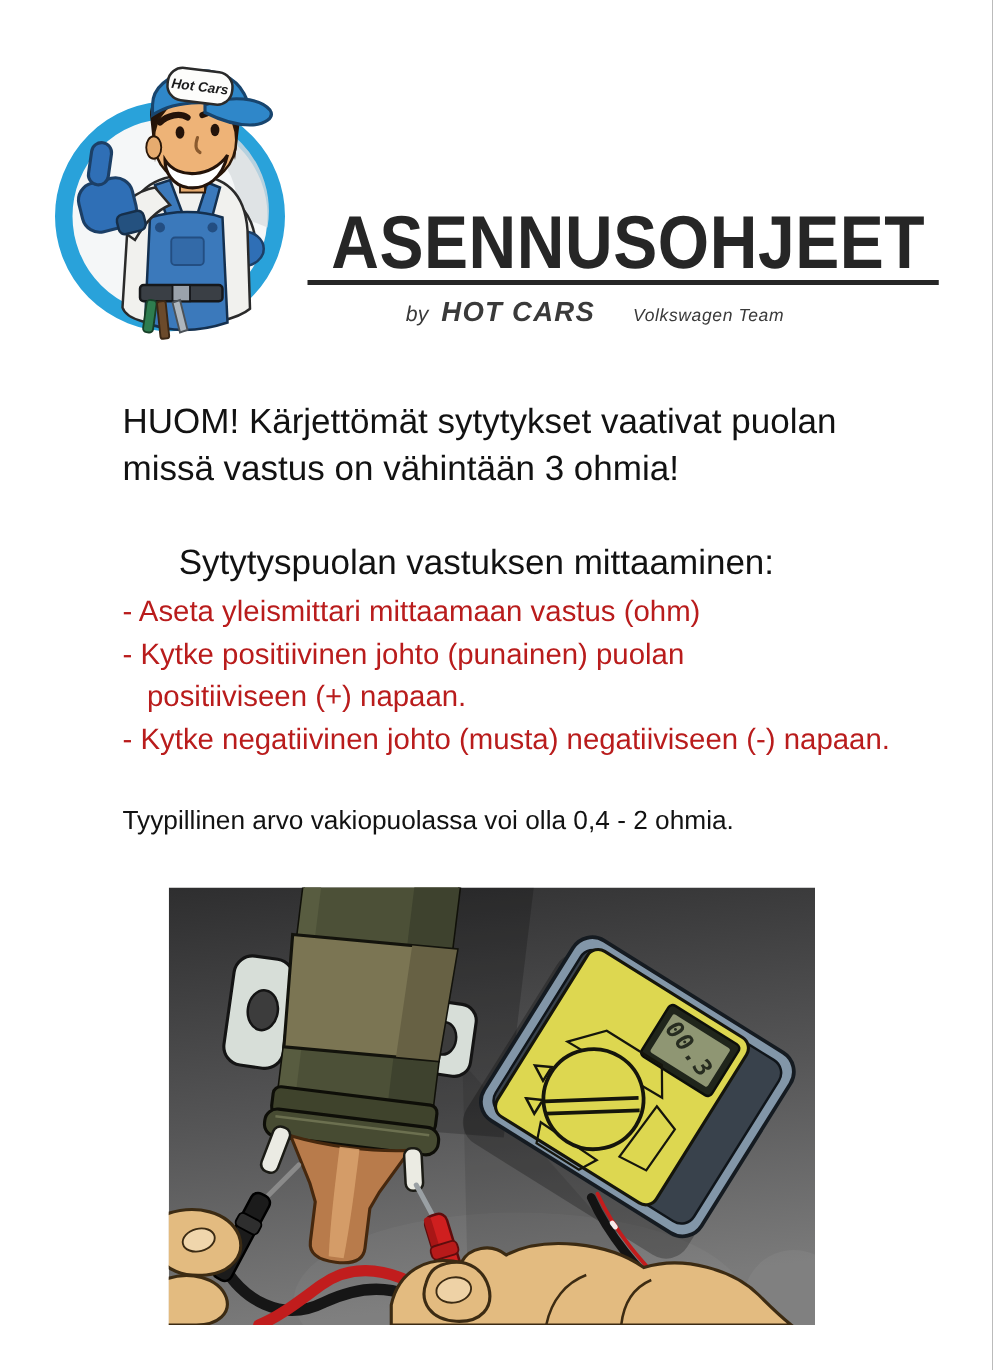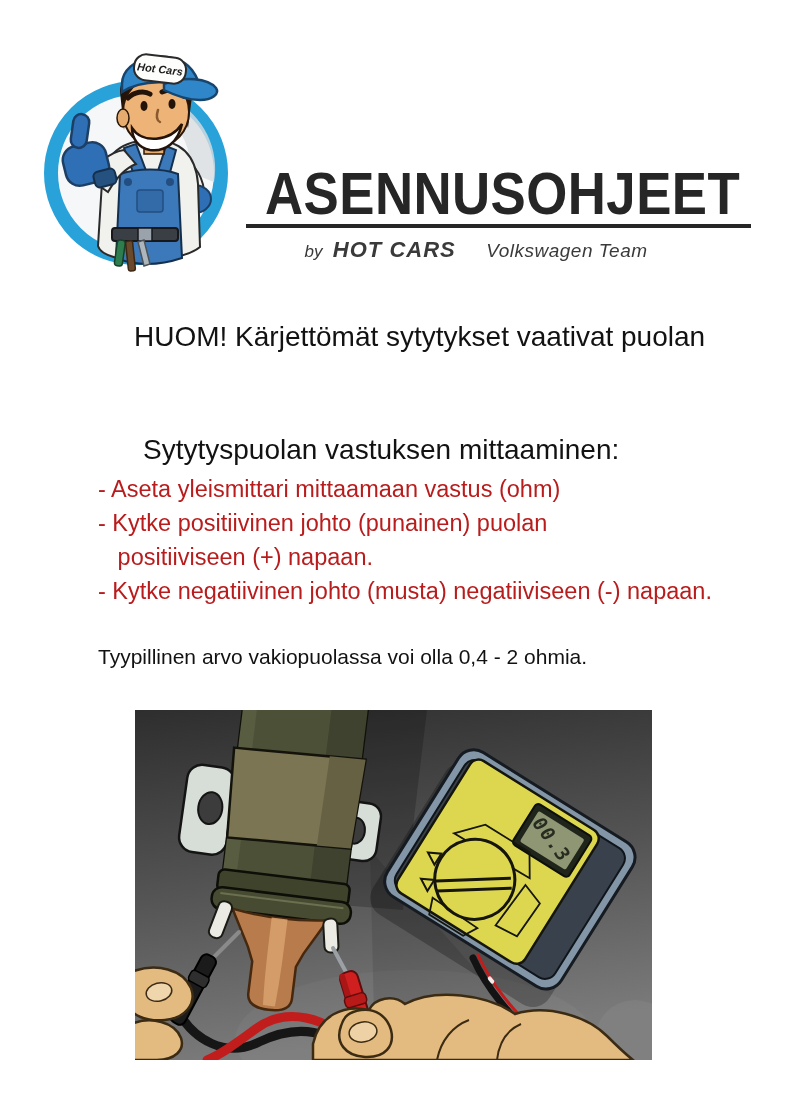--- a/index.html
+++ b/index.html
@@ -13,23 +13,23 @@
   .title{
     left:265px;top:164px;font-size:60px;font-weight:bold;color:#262626;
     line-height:60px;white-space:nowrap;letter-spacing:.5px;
     transform:scaleX(.88);transform-origin:left top;
   }
   .title-rule{left:246px;top:224px;width:505px;height:4px;background:#262626;}
   .byline{left:246px;top:237px;width:460px;text-align:center;color:#3a3a3a;
     font-style:italic;white-space:nowrap;}
   .byline .by{font-size:17px;}
   .byline .brand{font-size:22px;font-weight:bold;letter-spacing:1px;padding:0 6px;}
-  .byline .team{font-size:19px;letter-spacing:.5px;margin-left:20px;}
+  .byline .team{font-size:14px;letter-spacing:.5px;margin-left:20px;}
   
-  .notice{left:98px;top:318px;font-size:28px;line-height:38px;color:#121212;margin-left:36px;}
+  .notice{left:98px;top:318px;font-size:28px;line-height:38px;color:#121212;}
   .section-heading{left:98px;top:431px;font-size:28px;line-height:38px;color:#121212;margin-left:45px;}
   .steps{left:98px;top:472px;font-size:23.5px;line-height:34px;color:#b91c1c;}
   .step{white-space:pre-wrap;}
   .typical{left:98px;top:640px;font-size:21px;line-height:34px;color:#121212;}
   .illu{left:135px;top:710px;width:517px;height:350px;}
   .logo{left:24px;top:22px;width:206px;height:252px;}
 </style>
 </head>
 <body>
 
@@ -78,20 +78,21 @@
     <rect x="110" y="34" width="52" height="26" rx="12" transform="rotate(7 136 47)" fill="#fdfdfb" stroke="#2a2a2a" stroke-width="2"></rect>
     <text x="136" y="51" transform="rotate(7 136 47)" text-anchor="middle" font-family="Liberation Sans, sans-serif" font-size="11" font-style="italic" font-weight="bold" fill="#1c1c1c">Hot Cars</text>
   </svg>
 
   <div class="abs title">ASENNUSOHJEET</div>
   <div class="abs title-rule"></div>
   <div class="abs byline"><span class="by">by</span> <span class="brand">HOT CARS</span> <span class="team">Volkswagen Team</span></div>
 
   <div class="abs notice">
     <div>HUOM! Kärjettömät sytytykset vaativat puolan</div>
+    <div>missä vastus on vähintään 3 ohmia!</div>
   </div>
 
   <div class="abs section-heading">Sytytyspuolan vastuksen mittaaminen:</div>
 
   <div class="abs steps">
     <div class="step">- Aseta yleismittari mittaamaan vastus (ohm)</div>
     <div class="step">- Kytke positiivinen johto (punainen) puolan</div>
     <div class="step">   positiiviseen (+) napaan.</div>
     <div class="step">- Kytke negatiivinen johto (musta) negatiiviseen (-) napaan.</div>
   </div>

